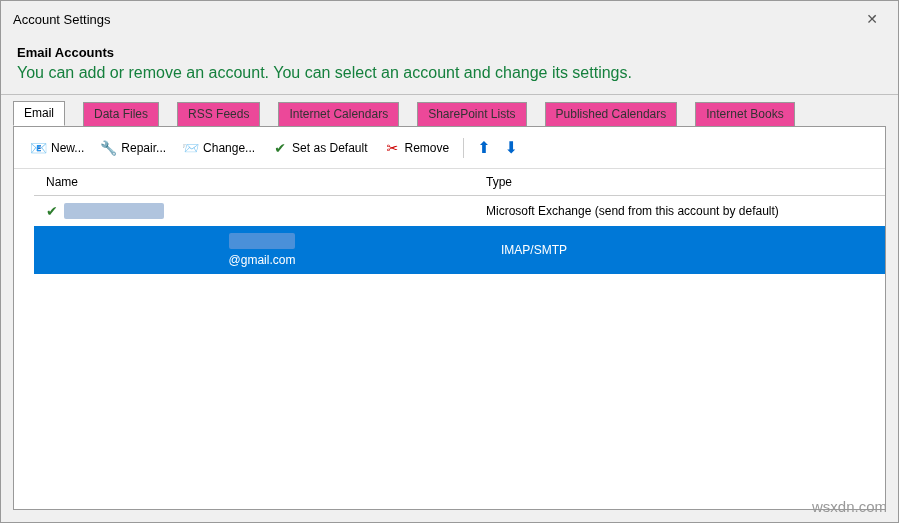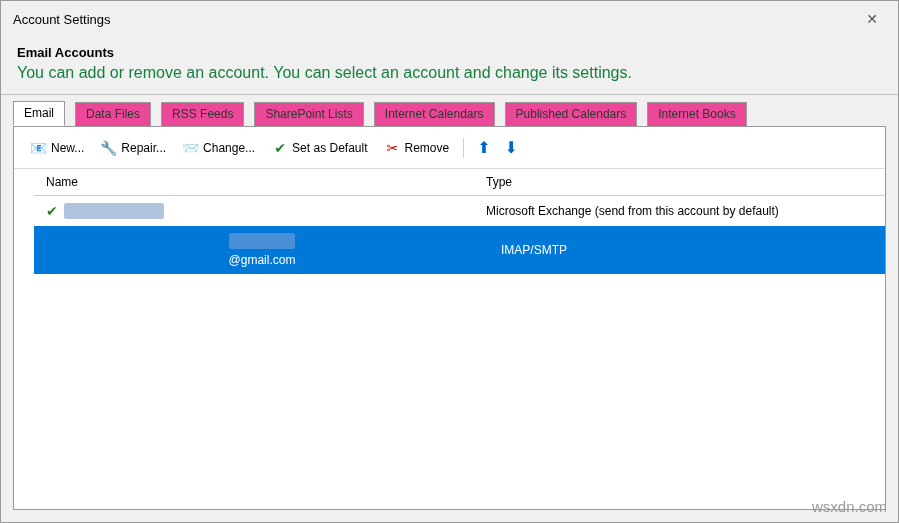--- a/index.html
+++ b/index.html
@@ -70,21 +70,21 @@
 
     
     .tabs-container {
       background: #f0f0f0;
       padding: 6px 12px 0 12px;
     }
 
     .tabs {
       display: flex;
       align-items: flex-end;
-      gap: 8px;
+      gap: 16px;
     }
 
     .tab {
       padding: 4px 10px 5px 10px;
       border: 1px solid #999;
       border-bottom: none;
       background: #ec4899;
       cursor: pointer;
       font-size: 12px;
       color: #333;
@@ -242,22 +242,22 @@
     <div class="header-section">
       <div class="header-title">Email Accounts</div>
       <div class="header-desc">You can add or remove an account. You can select an account and change its settings.</div>
     </div>
 
     <div class="tabs-container">
       <div class="tabs">
         <div class="tab active">Email</div>
         <div class="tab">Data Files</div>
         <div class="tab">RSS Feeds</div>
+        <div class="tab">Internet Calendars</div>
         <div class="tab">SharePoint Lists</div>
-        <div class="tab">Internet Calendars</div>
         <div class="tab">Published Calendars</div>
         <div class="tab">Internet Books</div>
       </div>
     </div>
 
     <div class="content-area">
 
       <div class="toolbar">
         <button class="toolbar-btn">
           <span class="toolbar-icon">📧</span>

